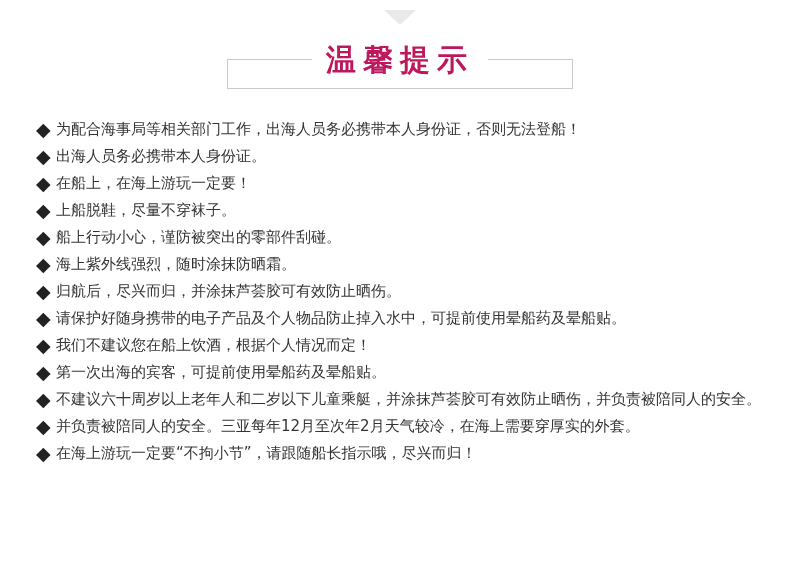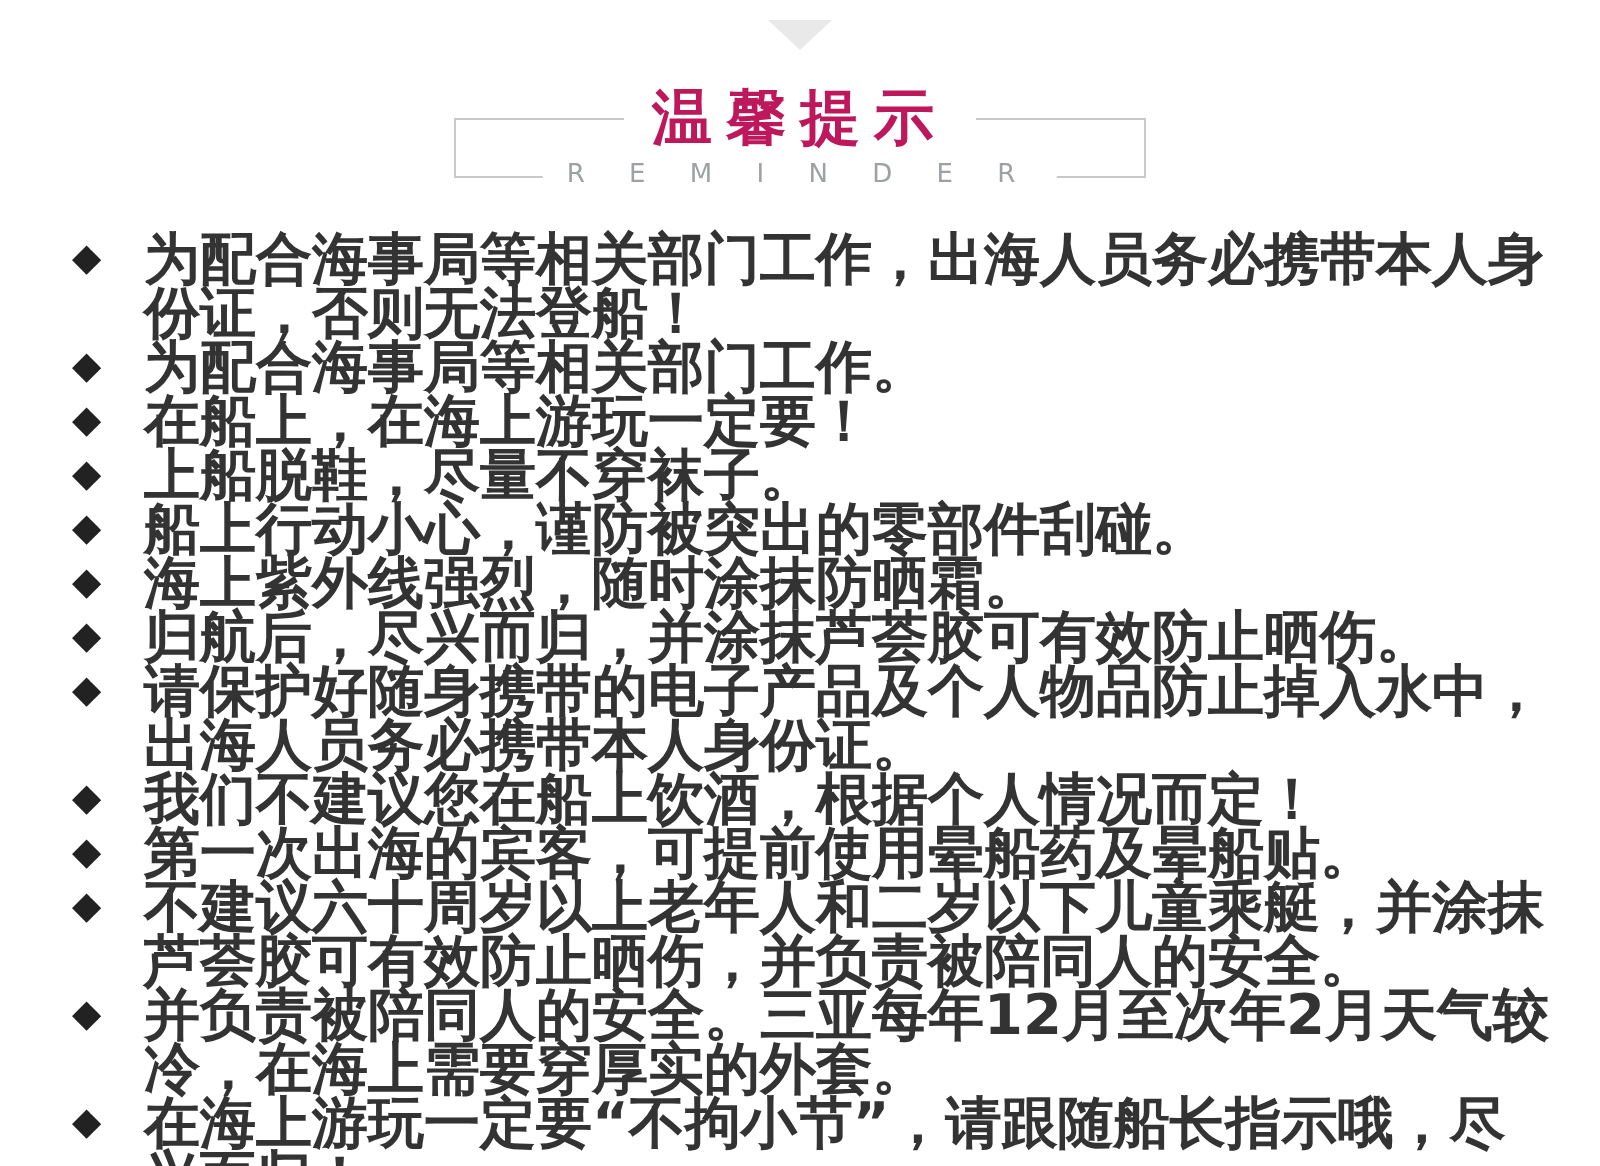--- a/index.html
+++ b/index.html
@@ -72,47 +72,45 @@
   .bullet {
     flex: 0 0 auto;
     width: 20px;
     font-size: 19px;
     line-height: 27px;
     color: #222222;
     text-align: left;
   }
   .text {
     flex: 1 1 auto;
-    margin-left: 16px;
-    font-size: 28px;
+    margin-left: 0;
+    font-size: 15px;
     line-height: 27px;
     color: #333333;
-    font-weight: bold;
   }
 </style>
 </head>
 <body>
 
 <div class="page">
 
   <div class="triangle"></div>
 
   <div class="title-box">
     <h1 class="title">温馨提示</h1>
-    <div class="subtitle">R E M I N D E R</div>
   </div>
 
   <div class="list">
     <div class="item">
       <span class="bullet">◆</span>
       <span class="text">为配合海事局等相关部门工作，出海人员务必携带本人身份证，否则无法登船！</span>
     </div>
     <div class="item">
       <span class="bullet">◆</span>
-      <span class="text">为配合海事局等相关部门工作。</span>
+      <span class="text">出海人员务必携带本人身份证。</span>
     </div>
     <div class="item">
       <span class="bullet">◆</span>
       <span class="text">在船上，在海上游玩一定要！</span>
     </div>
     <div class="item">
       <span class="bullet">◆</span>
       <span class="text">上船脱鞋，尽量不穿袜子。</span>
     </div>
     <div class="item">
@@ -122,21 +120,21 @@
     <div class="item">
       <span class="bullet">◆</span>
       <span class="text">海上紫外线强烈，随时涂抹防晒霜。</span>
     </div>
     <div class="item">
       <span class="bullet">◆</span>
       <span class="text">归航后，尽兴而归，并涂抹芦荟胶可有效防止晒伤。</span>
     </div>
     <div class="item">
       <span class="bullet">◆</span>
-      <span class="text">请保护好随身携带的电子产品及个人物品防止掉入水中，出海人员务必携带本人身份证。</span>
+      <span class="text">请保护好随身携带的电子产品及个人物品防止掉入水中，可提前使用晕船药及晕船贴。</span>
     </div>
     <div class="item">
       <span class="bullet">◆</span>
       <span class="text">我们不建议您在船上饮酒，根据个人情况而定！</span>
     </div>
     <div class="item">
       <span class="bullet">◆</span>
       <span class="text">第一次出海的宾客，可提前使用晕船药及晕船贴。</span>
     </div>
     <div class="item">

